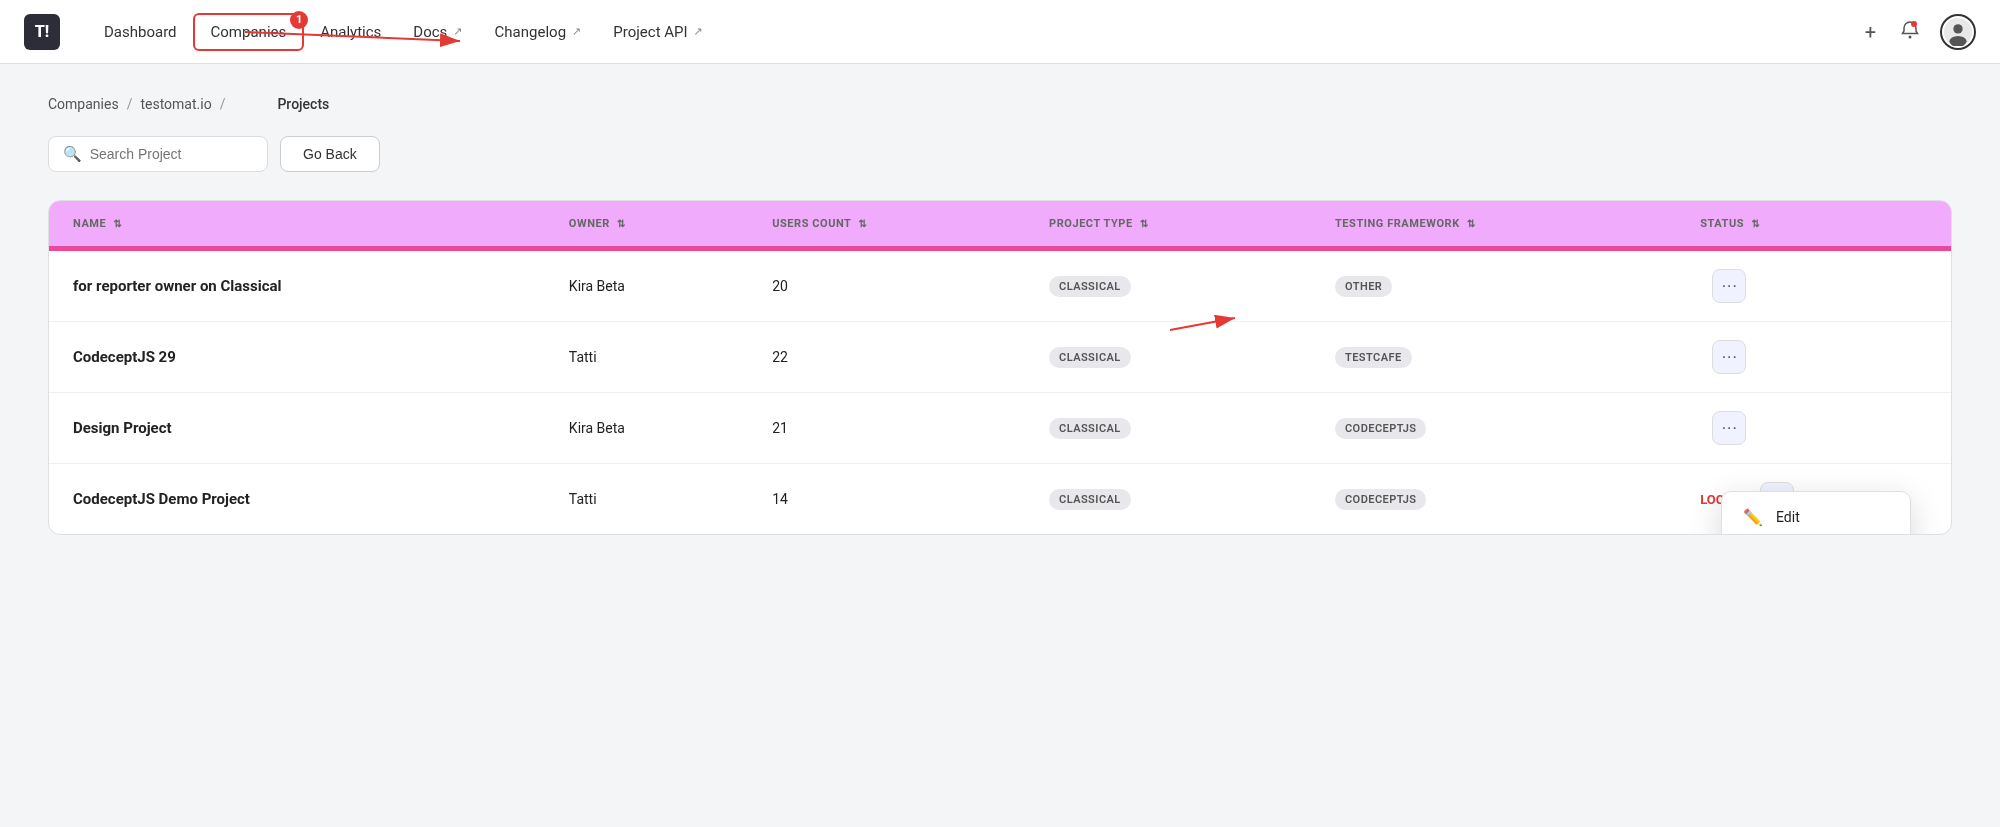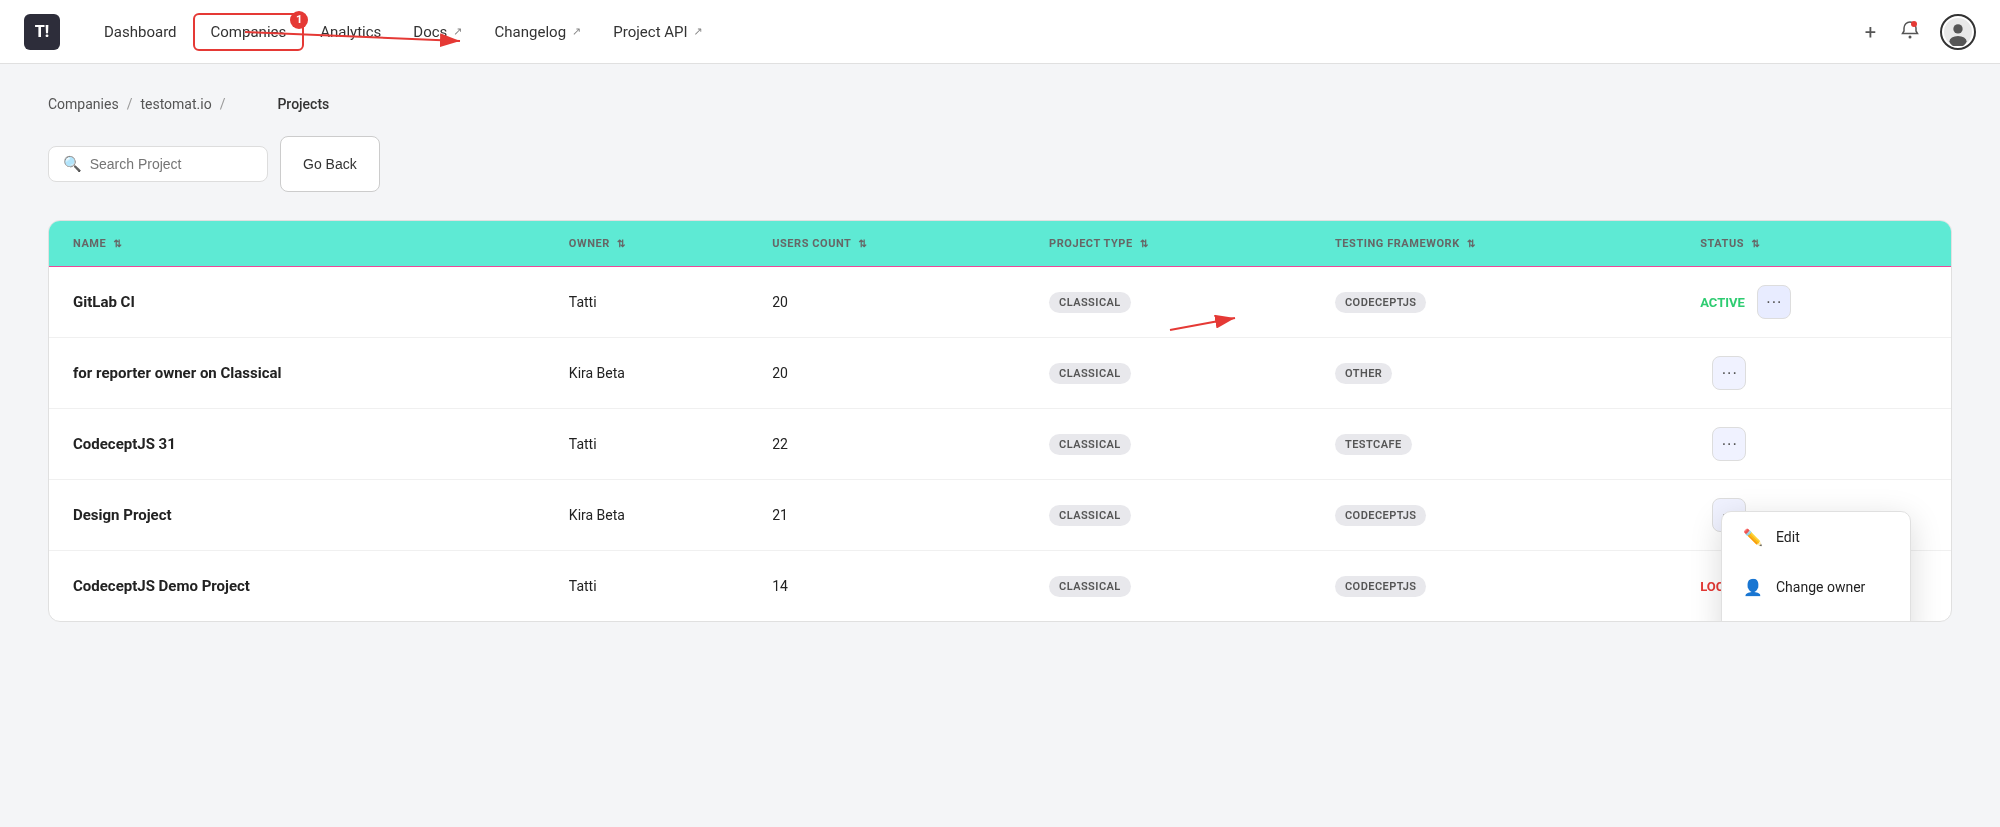--- a/index.html
+++ b/index.html
@@ -120,40 +120,40 @@
       gap: 8px;
       width: 220px;
     }
     .search-icon { color: #888; font-size: 15px; }
     .search-input {
       border: none; outline: none;
       font-size: 14px; color: #555;
       background: transparent; width: 100%;
     }
     .go-back-btn {
-      padding: 19px 22px;
+      padding: 9px 22px;
       border: 1px solid #ccc;
       border-radius: 8px;
       background: #fff;
       font-size: 14px; font-weight: 500;
       cursor: pointer; color: #333;
     }
 
     
     .table-container {
       background: #fff;
       border-radius: 12px;
       border: 1px solid #e0e0e0;
       overflow: hidden;
       position: relative;
     }
     table { width: 100%; border-collapse: collapse; }
     thead tr {
-      background: #5eead4;
-      border-bottom: 1px solid #ec4899;
+      background: #f0abfc;
+      border-bottom: 5px solid #ec4899;
     }
     th {
       padding: 16px 24px;
       text-align: left;
       font-size: 11px;
       font-weight: 700;
       letter-spacing: 0.05em;
       color: #666;
       text-transform: uppercase;
     }
@@ -307,48 +307,35 @@
             <span>TESTING FRAMEWORK</span>
             <span class="sort-icon">⇅</span>
           </th>
           <th>
             <span>STATUS</span>
             <span class="sort-icon">⇅</span>
           </th>
         </tr>
       </thead>
       <tbody id="table-body">
-      <tr>
-    <td><span class="project-name">GitLab CI</span></td>
-    <td>Tatti</td>
-    <td>20</td>
-    <td><span class="badge">CLASSICAL</span></td>
-    <td><span class="badge">CODECEPTJS</span></td>
-    <td>
-      <div class="actions-cell">
-        <span class="status-active">ACTIVE</span>
-        <button class="more-btn" style="background:#e8ecff;">···</button>
-      </div>
-    </td>
-  </tr>
           <tr>
     <td><span class="project-name">for reporter owner on Classical</span></td>
     <td>Kira Beta</td>
     <td>20</td>
     <td><span class="badge">CLASSICAL</span></td>
     <td><span class="badge">OTHER</span></td>
     <td>
       <div class="actions-cell">
         <span class=""></span>
         <button class="more-btn" style="">···</button>
       </div>
     </td>
   </tr>
           <tr>
-    <td><span class="project-name">CodeceptJS 31</span></td>
+    <td><span class="project-name">CodeceptJS 29</span></td>
     <td>Tatti</td>
     <td>22</td>
     <td><span class="badge">CLASSICAL</span></td>
     <td><span class="badge">TESTCAFE</span></td>
     <td>
       <div class="actions-cell">
         <span class=""></span>
         <button class="more-btn" style="">···</button>
       </div>
     </td>

